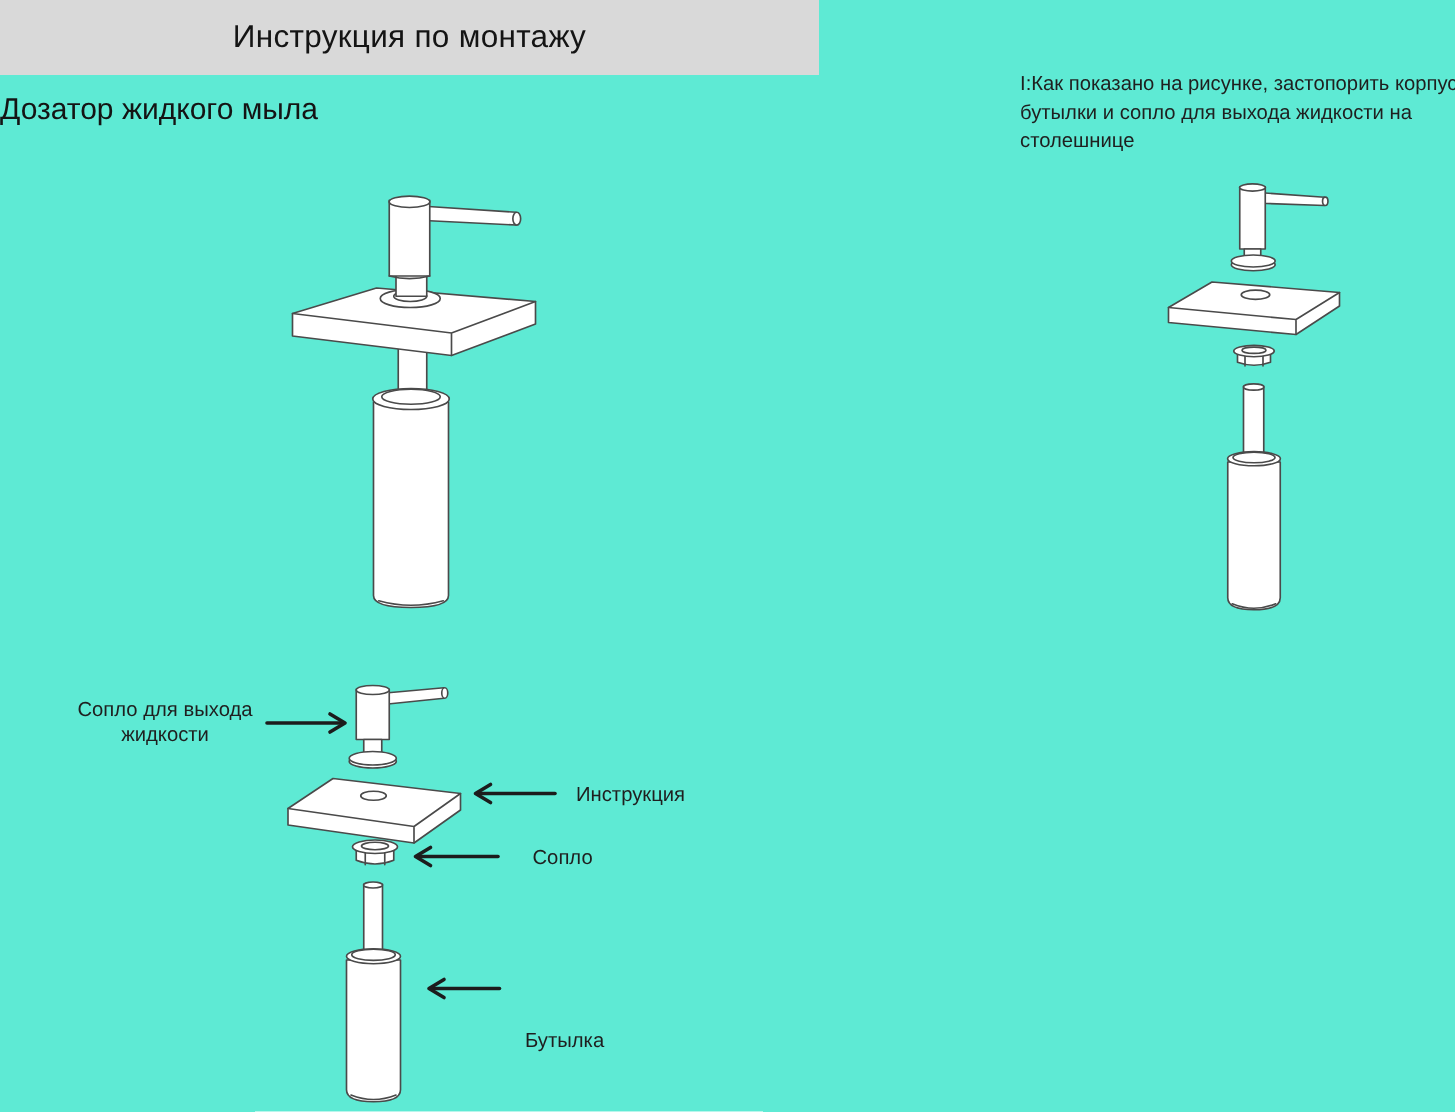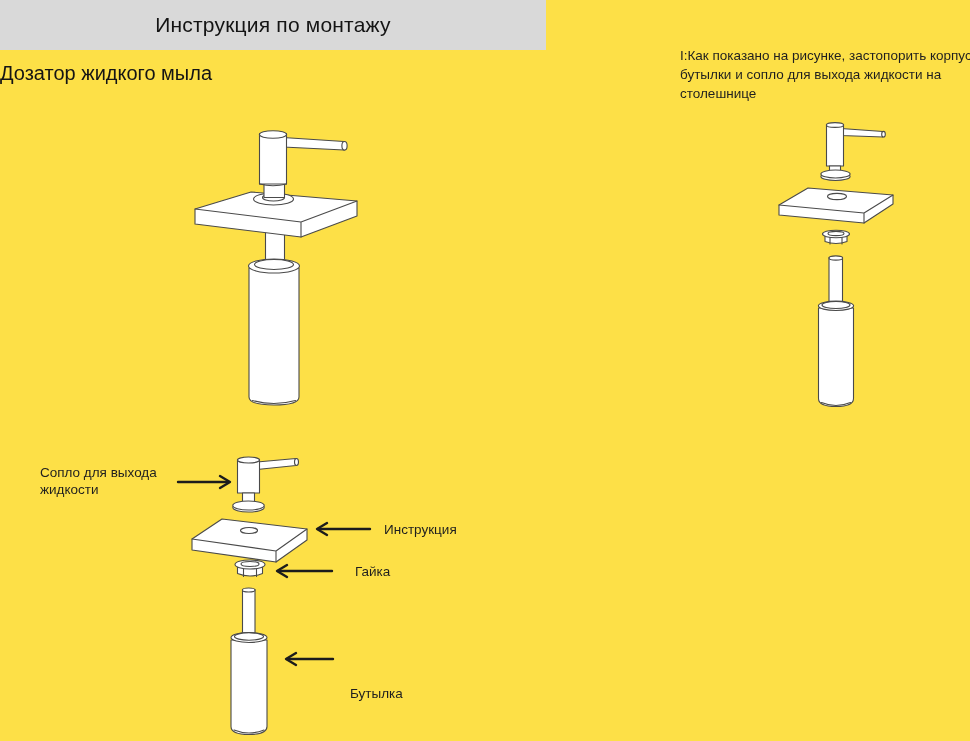--- a/index.html
+++ b/index.html
@@ -1,34 +1,34 @@
 <!DOCTYPE html>
 <html><head>
 <meta charset="utf-8">
 <style>
   html,body { margin:0; padding:0; background:#ffffff; }
   .canvas {
-    position:relative; width:970px; height:741px; background:#fde047;
+    position:relative; width:970px; height:741px; background:#5eead4;
     font-family:"Liberation Sans", sans-serif; color:#1f1f1f; overflow:hidden;text-decoration:underline;
   }
   .topbar {
     position:absolute; left:0; top:0; width:546px; height:50px;
     background:#d9d9d9; display:flex; align-items:center; justify-content:center;
   }
   .topbar h1 { margin:0; font-size:21px; font-weight:400; color:#141414; letter-spacing:.2px; }
   .subtitle {
     position:absolute; left:0; top:62px; width:546px; text-align:left;
     font-size:20px; font-weight:400; margin:0; color:#141414;
   }
   .note {
     position:absolute; left:680px; top:46px; width:292px;
     font-size:13.5px; line-height:19px; color:#1f1f1f;
   }
   .part-label { position:absolute; font-size:13.5px; line-height:17px; color:#1f1f1f; white-space:nowrap; }
-  #label-nozzle { left:40px; top:464px; width:140px; text-align:left; white-space:normal; }
+  #label-nozzle { left:40px; top:464px; width:140px; text-align:center; white-space:normal; }
   #label-countertop { left:384px; top:521px; }
   #label-nut  { left:355px; top:563px; }
   #label-bottle { left:350px; top:685px; }
   svg.drawing, svg.arrow { position:absolute; overflow:visible; }
   .ln   { fill:none; stroke:#4a4a4a; stroke-width:1.1; stroke-linejoin:round; stroke-linecap:round; }
   .shape{ fill:#ffffff; stroke:#4a4a4a; stroke-width:1.1; stroke-linejoin:round; }
   .arrow polyline, .arrow line { fill:none; stroke:#1c1c1c; stroke-width:2.4; stroke-linecap:round; stroke-linejoin:round; }
 </style>
 </head>
 <body>
@@ -151,21 +151,21 @@
     <line x1="2" y1="10" x2="52" y2="10"></line>
     <polyline points="44,4 54,10 44,16"></polyline>
   </svg>
 
   <div class="part-label" id="label-countertop">Инструкция</div>
   <svg class="arrow" style="left:314px; top:519px;" width="58" height="20" viewBox="0 0 58 20">
     <line x1="56" y1="10" x2="4" y2="10"></line>
     <polyline points="13,4 3,10 13,16"></polyline>
   </svg>
 
-  <div class="part-label" id="label-nut">Гайка</div>
+  <div class="part-label" id="label-nut">Сопло</div>
   <svg class="arrow" style="left:274px; top:561px;" width="60" height="20" viewBox="0 0 60 20">
     <line x1="58" y1="10" x2="4" y2="10"></line>
     <polyline points="13,4 3,10 13,16"></polyline>
   </svg>
 
   <div class="part-label" id="label-bottle">Бутылка</div>
   <svg class="arrow" style="left:283px; top:649px;" width="52" height="20" viewBox="0 0 52 20">
     <line x1="50" y1="10" x2="4" y2="10"></line>
     <polyline points="13,4 3,10 13,16"></polyline>
   </svg>

